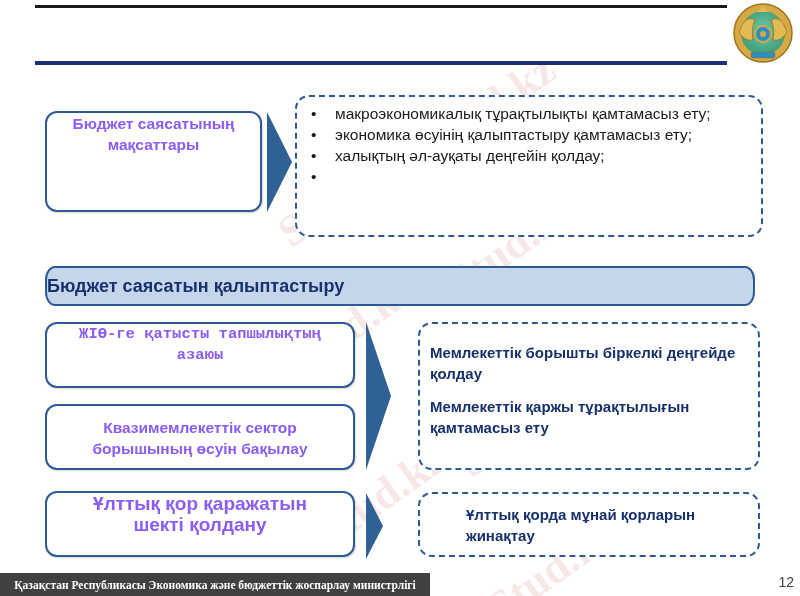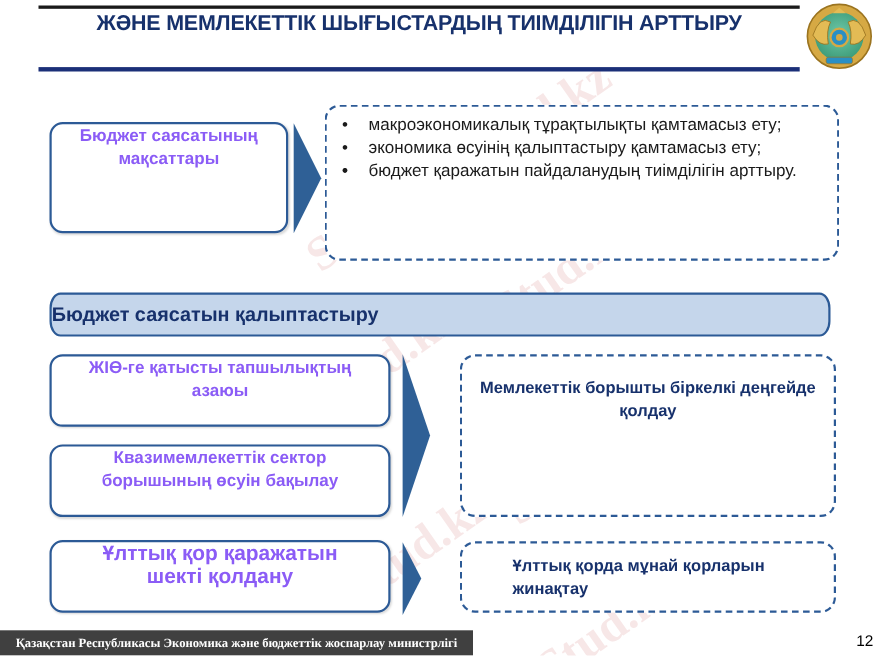--- a/index.html
+++ b/index.html
@@ -42,42 +42,41 @@
     display:flex; align-items:center; 
     color:#17316c; font-weight:bold; font-size:18px;
   }
   .result-text { font-weight:bold; font-size:15px; line-height:21px; color:#17316c; }
 
   .footer-bar {
     left:0; top:573px; width:430px; height:23px; background:#404040;
     color:#fff; font-family:"Liberation Serif", "DejaVu Serif", serif;
     font-weight:bold; font-size:11.5px; display:flex; align-items:center; justify-content:center;
   }
-  .page-num { left:760px; top:574px; width:34px; text-align:right; font-size:14px; color:#000000; }
+  .page-num { left:760px; top:574px; width:34px; text-align:right; font-size:14px; color:#404040; }
 
   .watermark {
     font-family:"Liberation Serif", "DejaVu Serif", serif; font-weight:bold;
     color:rgba(210,120,120,0.18); font-size:44px; transform:rotate(-35deg);
     white-space:nowrap; pointer-events:none;
   }
 </style>
 </head>
 <body>
 
 <div class="abs watermark" style="left:420px;top:80px;">Stud.kz</div>
 <div class="abs watermark" style="left:270px;top:170px;">Stud.kz</div>
 <div class="abs watermark" style="left:440px;top:220px;">Stud.kz</div>
 <div class="abs watermark" style="left:280px;top:300px;">Stud.kz</div>
 <div class="abs watermark" style="left:450px;top:400px;">Stud.kz</div>
 <div class="abs watermark" style="left:310px;top:470px;">Stud.kz</div>
 <div class="abs watermark" style="left:480px;top:545px;">Stud.kz</div>
 
 <div class="abs hdr-line-top"></div>
 <div class="abs title">
-  <div>ЖӘНЕ МЕМЛЕКЕТТІК ШЫҒЫСТАРДЫҢ ТИІМДІЛІГІН АРТТЫРУ</div>
 </div>
 <div class="abs hdr-line-bot"></div>
 
 <div class="abs emblem">
   <svg width="64" height="64" viewBox="0 0 64 64">
     <defs>
       <radialGradient id="eg" cx="50%" cy="45%" r="55%">
         <stop offset="0%" stop-color="#6fc8a8"></stop>
         <stop offset="100%" stop-color="#3e9d7a"></stop>
       </radialGradient>
@@ -95,45 +94,46 @@
 
 <div class="abs solid-box" style="left:45px;top:111px;width:217px;height:101px;font-size:15.5px;line-height:21px;padding:0 10px;">
   <span>Бюджет саясатының мақсаттары</span>
 </div>
 <div class="abs arrow" style="left:267px;top:112px;border-width:50px 0 50px 25px;"></div>
 
 <div class="abs dashed-box" style="left:295px;top:95px;width:468px;height:142px;padding:6px 8px 0 8px;">
   <ul class="goals-list">
     <li><span class="bullet">•</span><span>макроэкономикалық тұрақтылықты қамтамасыз ету;</span></li>
     <li><span class="bullet">•</span><span>экономика өсуінің қалыптастыру қамтамасыз ету;</span></li>
+    <li><span class="bullet">•</span><span>халықтың әл-ауқаты деңгейін қолдау;</span></li>
     <li><span class="bullet">•</span></li>
-    <li><span class="bullet">•</span><span>бюджет қаражатын пайдаланудың тиімділігін арттыру.</span></li>
   </ul>
 </div>
 
 <div class="abs banner">
   <span>Бюджет саясатын қалыптастыру</span>
 </div>
 
-<div class="abs solid-box" style="left:45px;top:322px;width:310px;height:66px;font-size:15.5px;line-height:21px;padding:0 10px;">
+<div class="abs solid-box" style="left:45px;top:322px;width:310px;height:66px;font-size:15.5px;line-height:21px;padding:0 10px;font-family:Liberation Mono, monospace;">
   <span>ЖІӨ-ге қатысты тапшылықтың азаюы</span>
 </div>
-<div class="abs solid-box" style="left:45px;top:404px;width:310px;height:66px;font-size:15.5px;line-height:21px;padding:0 20px;">
+<div class="abs solid-box" style="left:45px;top:404px;width:310px;height:66px;font-size:15.5px;line-height:21px;padding:11px 20px;">
   <span>Квазимемлекеттік сектор борышының өсуін бақылау</span>
 </div>
 <div class="abs solid-box" style="left:45px;top:491px;width:310px;height:66px;font-size:19px;line-height:21px;padding:0 30px;">
   <span>Ұлттық қор қаражатын шекті қолдану</span>
 </div>
 
 <div class="abs arrow" style="left:366px;top:322px;border-width:74px 0 74px 25px;"></div>
 <div class="abs arrow" style="left:366px;top:493px;border-width:33px 0 33px 17px;"></div>
 
-<div class="abs dashed-box" style="left:418px;top:322px;width:342px;height:148px;padding:18px 10px 0 10px;text-align:center;">
+<div class="abs dashed-box" style="left:418px;top:322px;width:342px;height:148px;padding:18px 10px 0 10px;">
   <div class="result-text">Мемлекеттік борышты біркелкі деңгейде қолдау</div>
   <div style="height:12px;"></div>
+  <div class="result-text">Мемлекеттік қаржы тұрақтылығын қамтамасыз ету</div>
 </div>
 <div class="abs dashed-box" style="left:418px;top:492px;width:342px;height:65px;padding:10px 10px 0 10px;">
   <div class="result-text" style="width:290px;margin-left:36px;">Ұлттық қорда мұнай қорларын жинақтау</div>
 </div>
 
 <div class="abs footer-bar">
   <span>Қазақстан Республикасы Экономика және бюджеттік жоспарлау министрлігі</span>
 </div>
 <div class="abs page-num">12</div>
 

